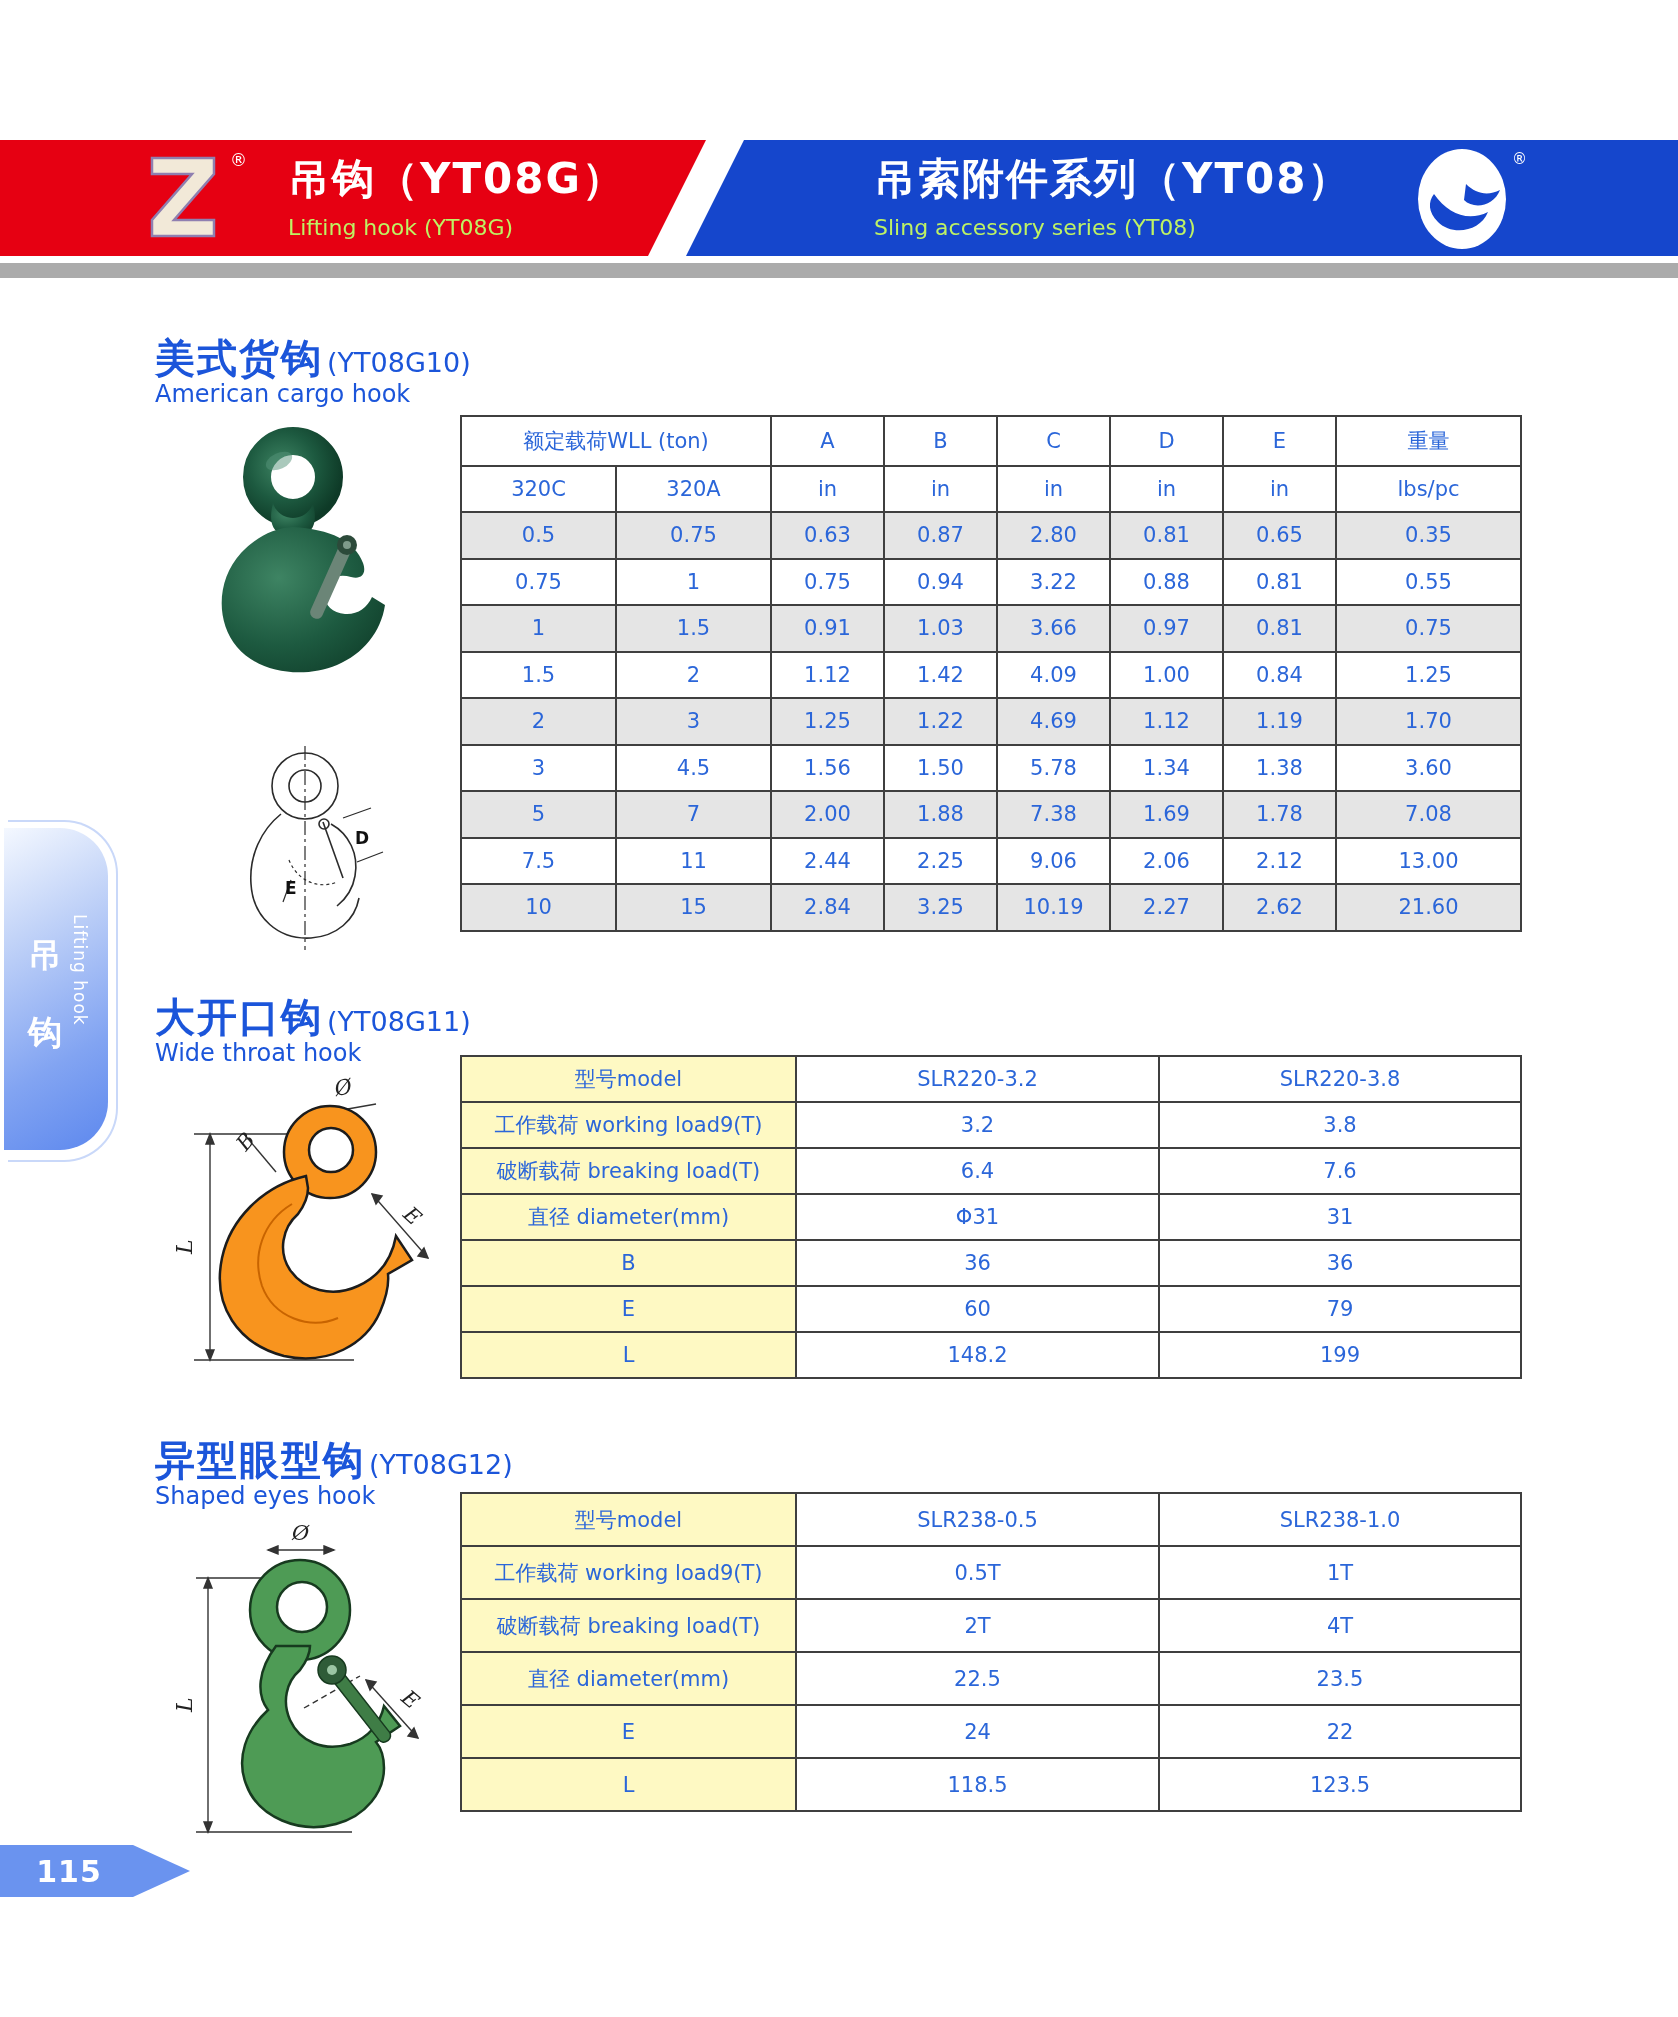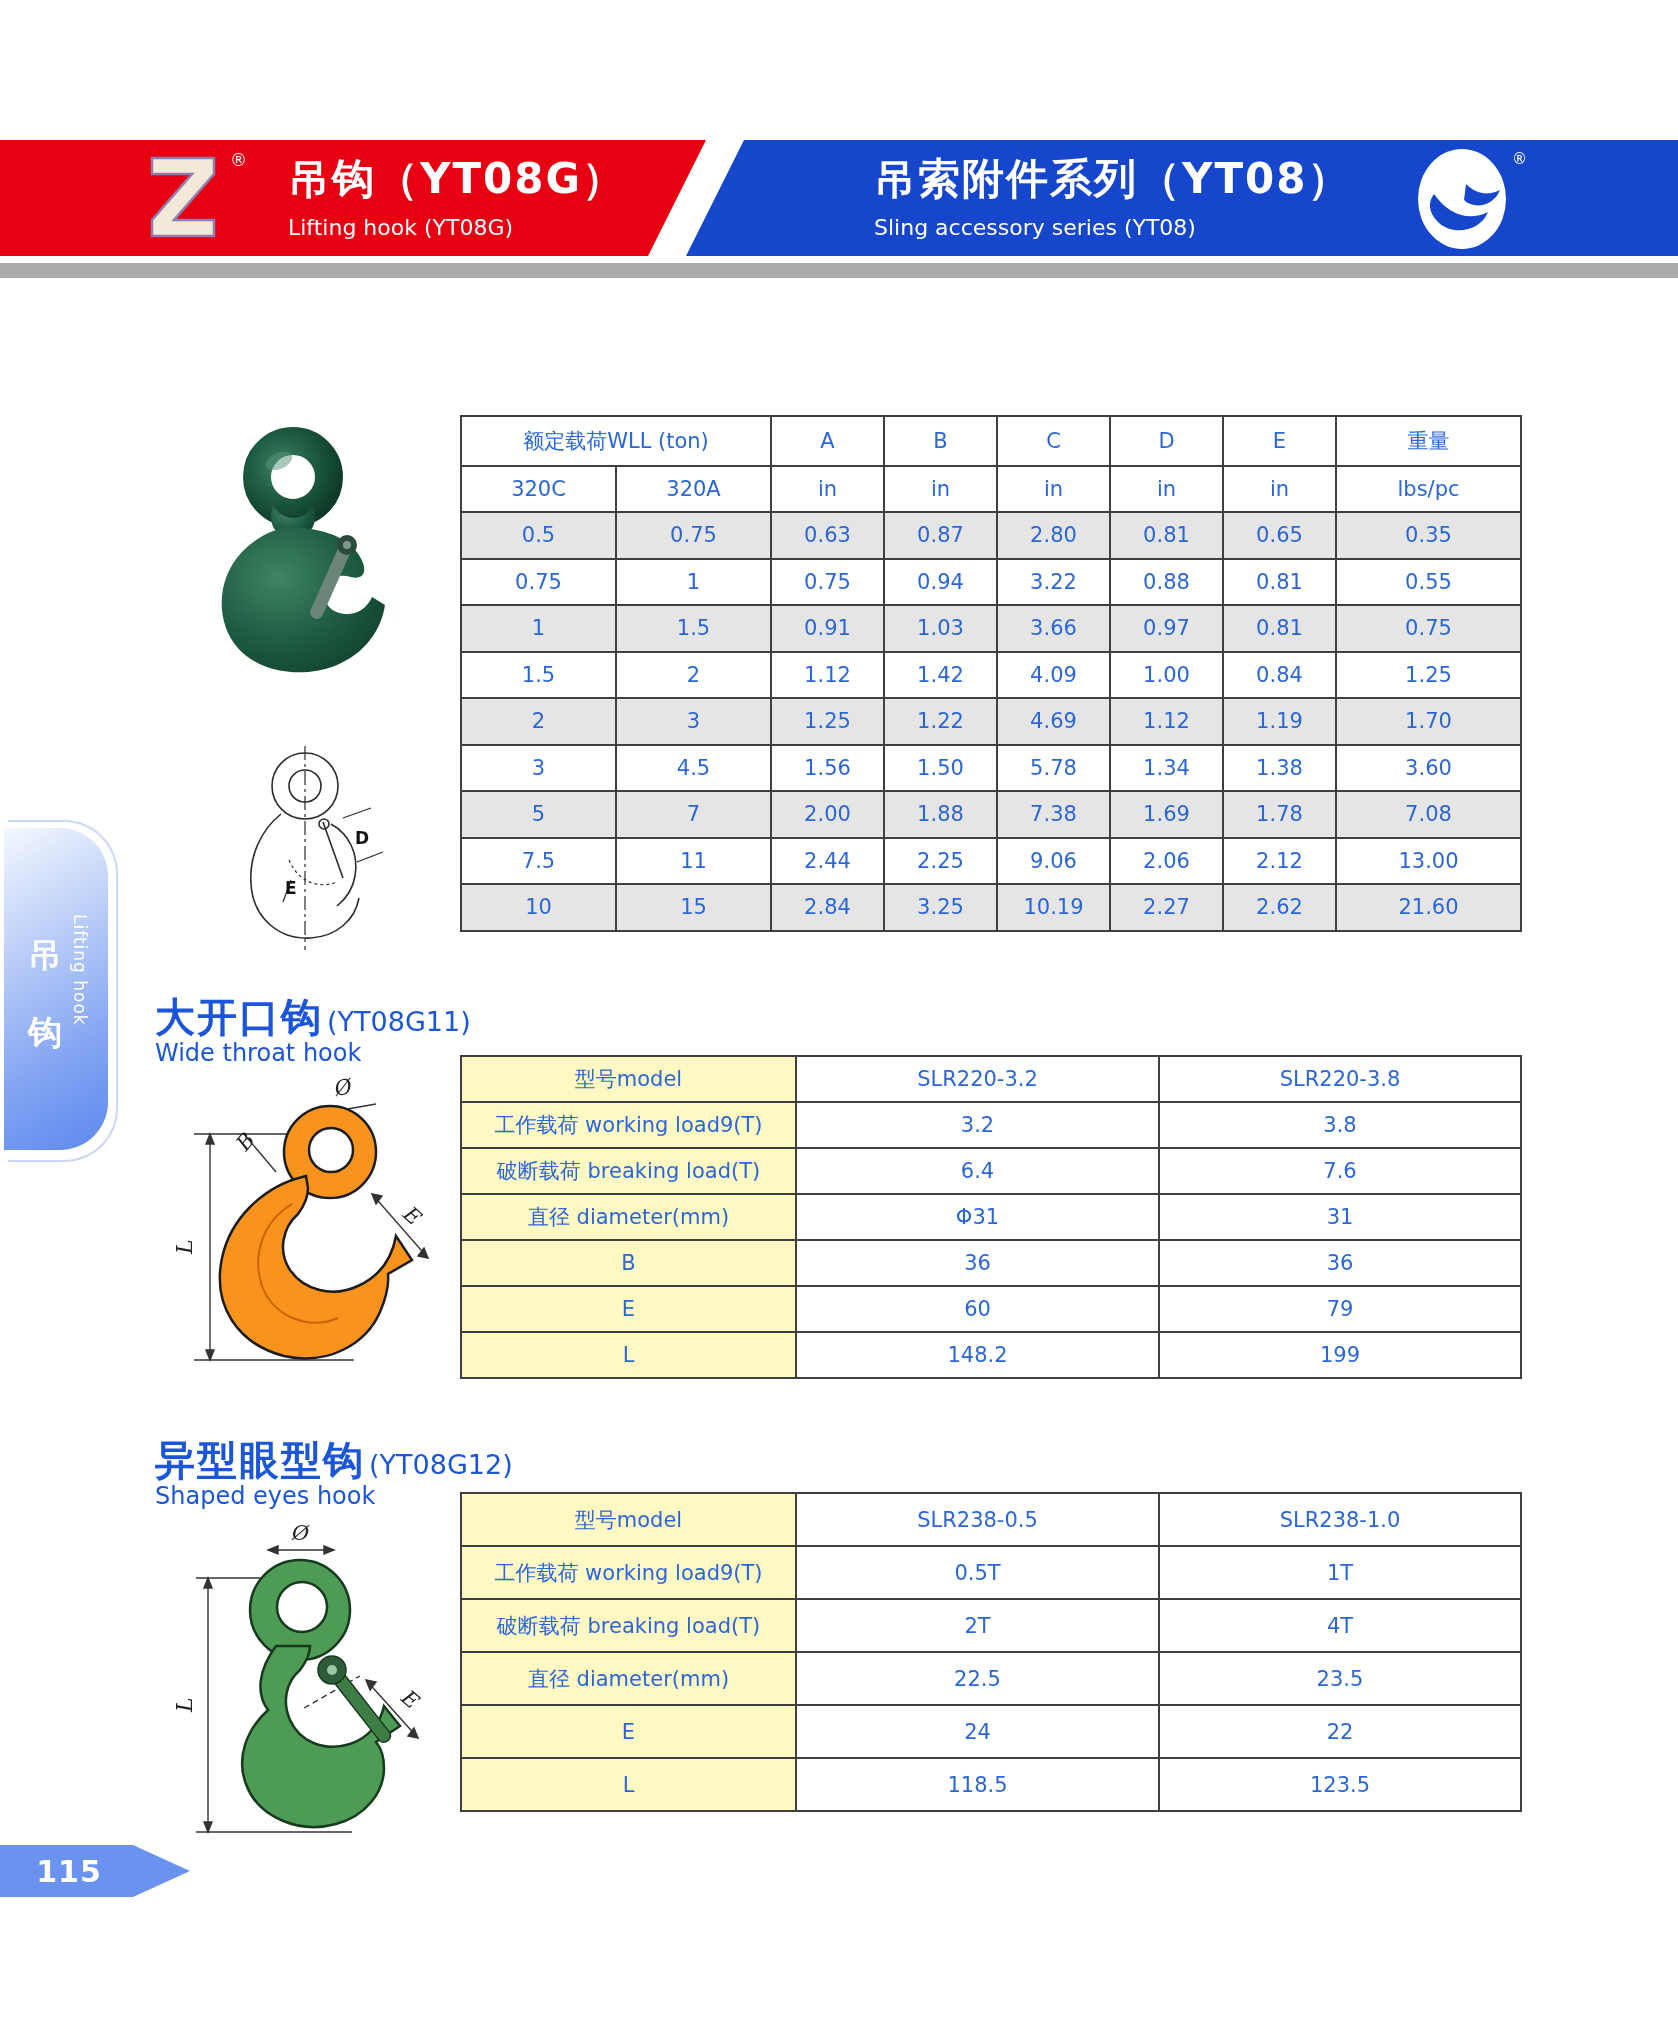--- a/index.html
+++ b/index.html
@@ -10,21 +10,21 @@
   .band{position:absolute;top:140px;height:116px;}
   .band-red{left:0;width:706px;background:#e60012;
             clip-path:polygon(0 0,100% 0,calc(100% - 58px) 100%,0 100%);
             display:flex;align-items:center;}
   .band-blue{left:686px;width:992px;background:#1546cc;
              clip-path:polygon(58px 0,100% 0,100% 100%,0 100%);
              display:flex;align-items:center;}
   .logo-left{margin-left:118px;width:150px;flex:0 0 auto;}
   .band-titles{margin-left:20px;}
   .band-zh{font-size:42px;font-weight:bold;color:#fff;letter-spacing:2px;line-height:1.1;}
-  .band-en{font-size:22px;color:#ffffff;margin-top:12px;}
+  .band-en{font-size:22px;color:#bef264;margin-top:12px;}
   .blue-titles{margin-left:188px;}
   .bird-wrap{position:absolute;right:148px;top:4px;width:122px;height:108px;}
   .gray-bar{position:absolute;left:0;top:263px;width:1678px;height:15px;background:#ababab;}
 
   
   .sec-title{position:absolute;color:#1b55da;line-height:1.12;}
   .sec-title .zh{font-size:40px;font-weight:bold;letter-spacing:2px;}
   .sec-title .code{font-size:27px;font-weight:normal;margin-left:4px;}
   .sec-title .en{font-size:24px;font-weight:normal;}
 
@@ -92,20 +92,26 @@
   </div>
 
   <div class="gray-bar"></div>
 
   <div class="side-tab">
     <span class="side-zh c1">吊</span>
     <span class="side-zh c2">钩</span>
     <span class="side-en">Lifting hook</span>
   </div>
 
+  <div class="sec-title" style="left:155px;top:336px;">
+    <div>
+      <span class="zh">美式货钩</span><span class="code">(YT08G10)</span>
+    </div>
+    <div class="en">American cargo hook</div>
+  </div>
 
   <svg class="img-abs" style="left:195px;top:425px;" width="200" height="255" viewBox="0 0 200 255">
     <defs>
       <radialGradient id="hg1" cx="35%" cy="35%" r="85%">
         <stop offset="0" stop-color="#3e8463"></stop>
           <stop offset="0.55" stop-color="#1d5a40"></stop>
           <stop offset="1" stop-color="#0e3a27"></stop>
       </radialGradient>
     </defs>
     <circle cx="98" cy="52" r="36" fill="none" stroke="url(#hg1)" stroke-width="28"></circle>

